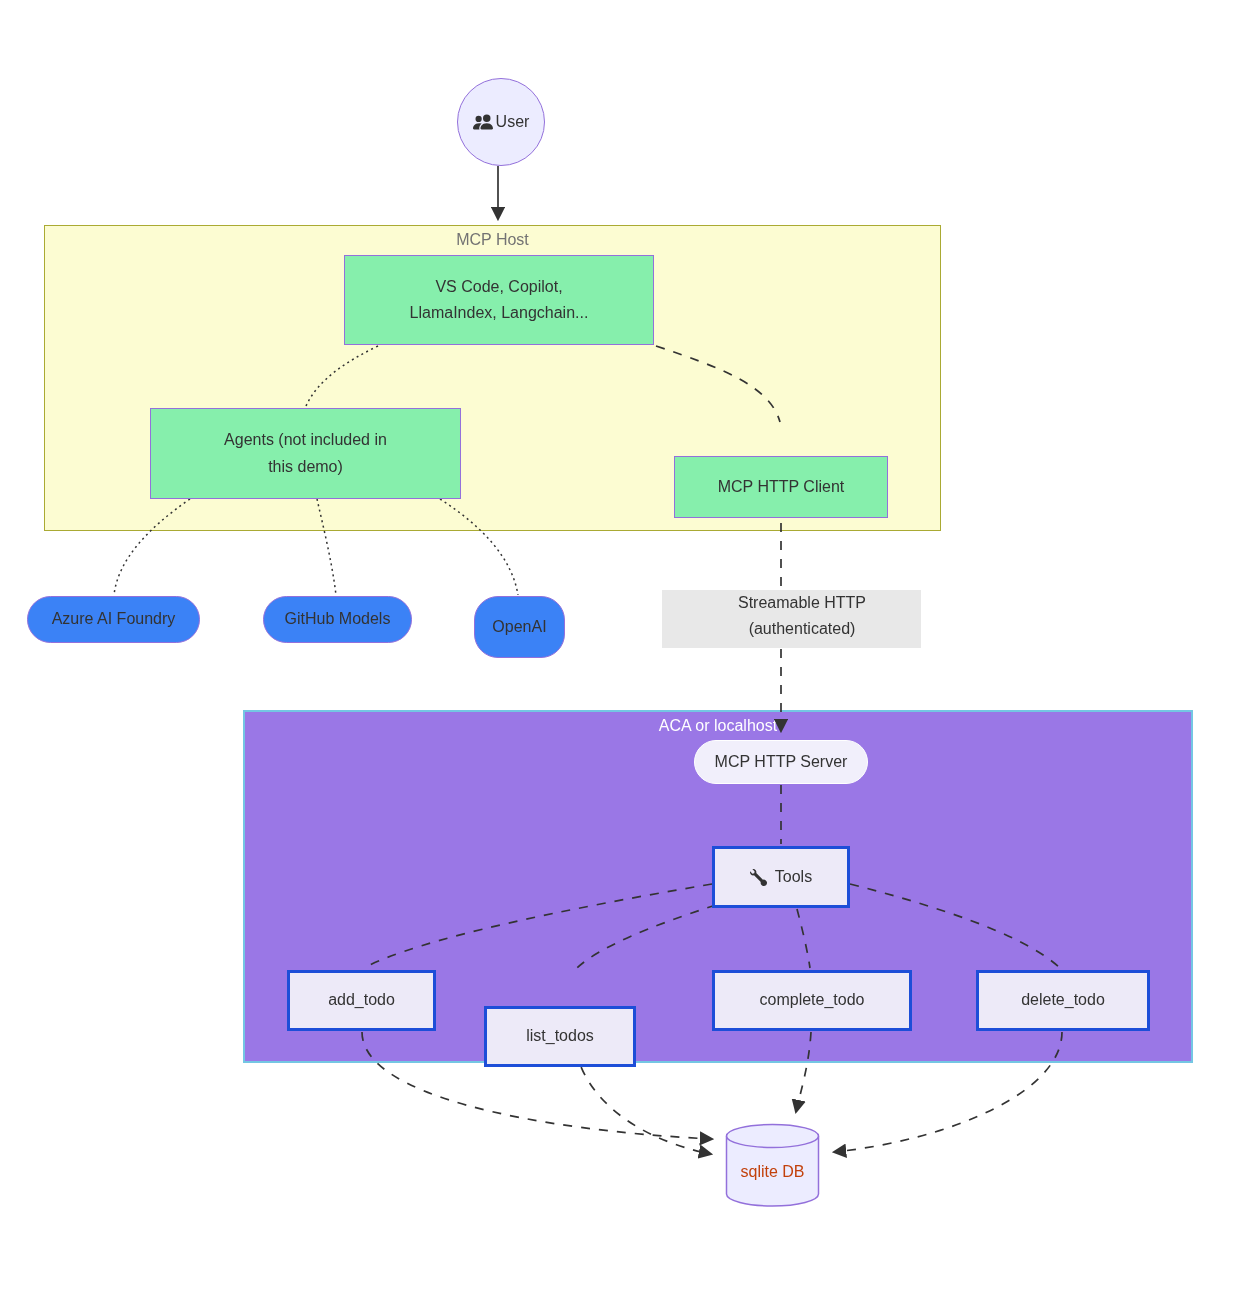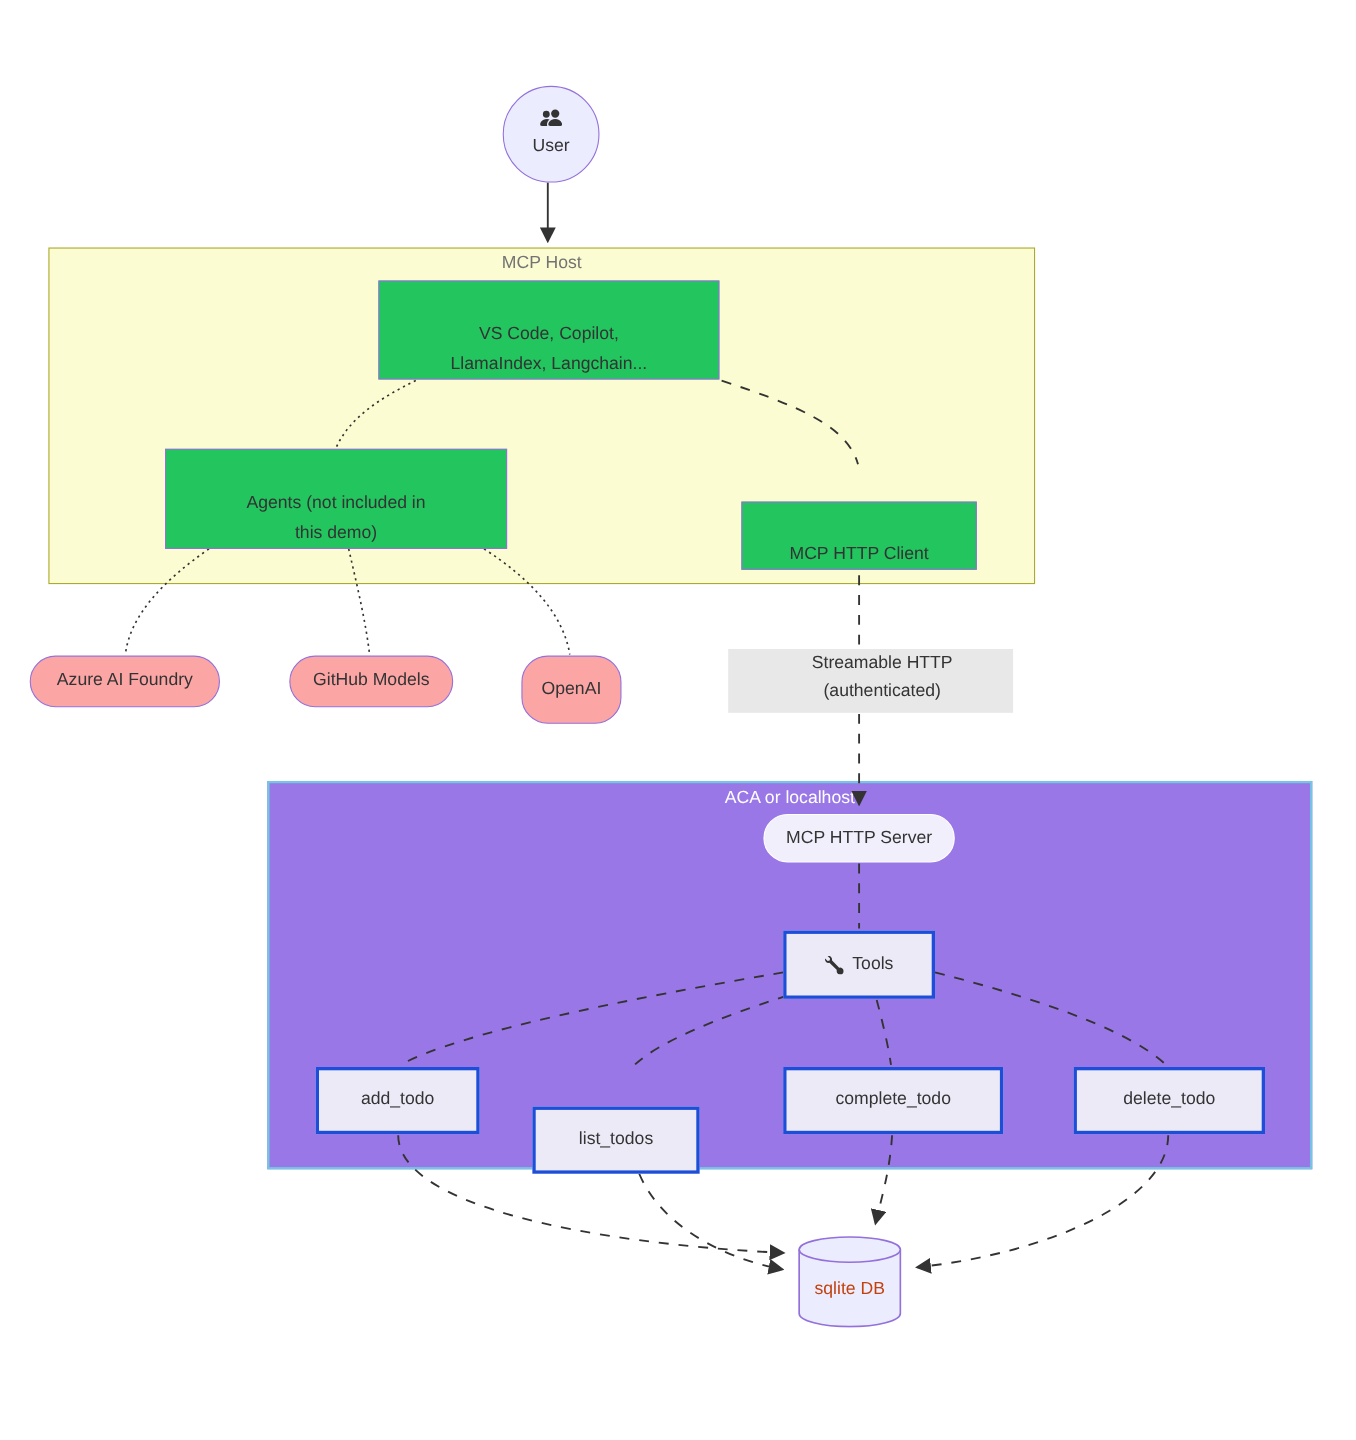--- a/index.html
+++ b/index.html
@@ -25,25 +25,25 @@
   }
   .aca-container .container-label { color:#FFFFFF; }
 
   svg.edges { position:absolute; left:0; top:0; width:1233px; height:1309px; }
 
   .node {
     position:absolute; box-sizing:border-box;
     display:flex; align-items:center; justify-content:center;
     text-align:center; font-size:16px; color:#333333; line-height:1.65;
   }
-  .rect    { background:#22c55e; border:1px solid #9370DB;align-items:flex-end; }
-  .stadium { background:#fca5a5; border:1px solid #9370DB; border-radius:24px;text-align:center; }
+  .rect    { background:#86efac; border:1px solid #9370DB; }
+  .stadium { background:#3b82f6; border:1px solid #9370DB; border-radius:24px;text-align:center; }
   .circle-node {
     border-radius:50%; background:#ECECFF; border:1px solid #9370DB;
-    display:flex; align-items:center; justify-content:center; gap:3px;flex-direction:column;
+    display:flex; align-items:center; justify-content:center; gap:3px;
   }
   .inner-rect    { background:#EDEAF8; border:3px solid #1d4ed8; }
   .inner-stadium { background:#F1EFFB; border:1px solid #FFFFFF; border-radius:22px; }
 
   .icon { display:inline-flex; align-items:center; }
   .icon svg { display:block; }
 
   .edge-label {
     position:absolute; left:662px; top:590px; width:238px; height:58px;
     background:#E8E8E8; display:flex; flex-direction:column;

